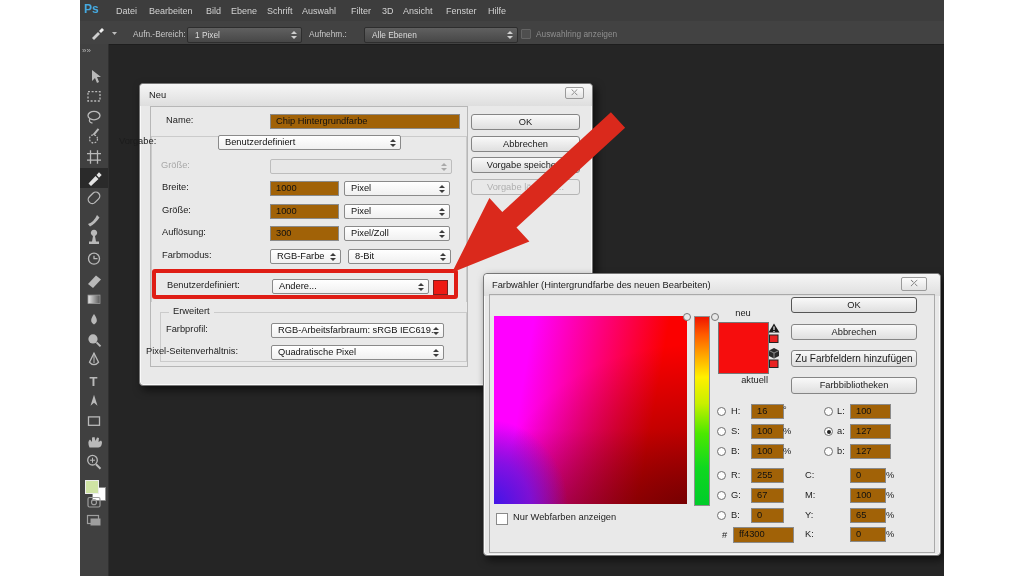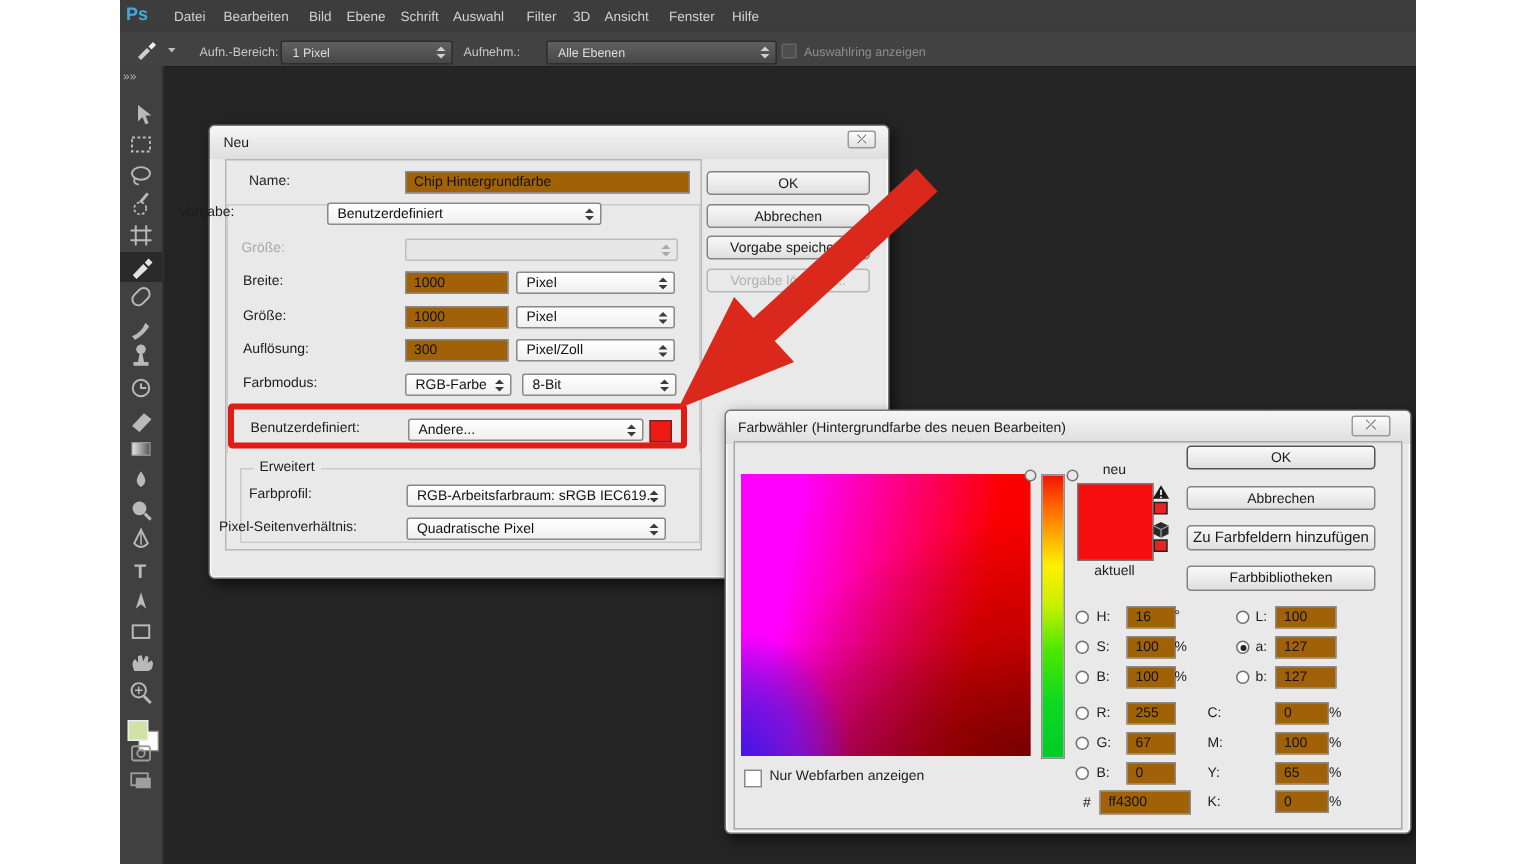--- a/index.html
+++ b/index.html
@@ -202,21 +202,21 @@
 <div class="abs" style="left:489px;top:294px;width:444px;height:257px;border:1px solid #a9a9a9"></div>
 
 <div class="abs" style="left:494px;top:316px;width:193px;height:188px;background:radial-gradient(120px 135px at -2% 102%,#3a16e8 0%,rgba(110,20,230,0.8) 34%,rgba(150,0,255,0) 65%),radial-gradient(290px 240px at 102% 102%,rgba(70,0,0,0.62) 0%,rgba(70,0,0,0) 68%),linear-gradient(to bottom,rgba(0,0,0,0) 60%,rgba(60,0,12,0.3) 100%),linear-gradient(100deg,#ff00ff 18%,#fb0000 78%)"></div>
 
 <div class="abs" style="left:694px;top:316px;width:14px;height:188px;border:1px solid #909090;background:linear-gradient(to bottom,#f01500 0%,#ff5800 9%,#ffa300 20%,#fff000 32%,#c8f000 46%,#4ce800 62%,#10d820 80%,#00cc2a 100%)"></div>
 <div class="abs" style="left:683px;top:313px;width:6px;height:6px;border:1px solid #777;border-radius:50%;background:#e8e8e8"></div>
 <div class="abs" style="left:711px;top:313px;width:6px;height:6px;border:1px solid #777;border-radius:50%;background:#e8e8e8"></div>
 
 <span class="abs" style="left:718px;top:308px;width:50px;text-align:center;font-size:9.3px;color:#1c1c1c">neu</span>
 <div class="abs" style="left:718px;top:322px;width:49px;height:50px;border:1px solid #777;background:#f60d0d"></div>
-<span class="abs" style="left:718px;top:375px;width:50px;text-align:center;font-size:9.3px;color:#1c1c1c">aktuell</span>
+<span class="abs" style="left:718px;top:375px;width:50px;text-align:right;font-size:9.3px;color:#1c1c1c">aktuell</span>
 
 <svg class="abs" style="left:768px;top:323px" width="12" height="46" viewBox="0 0 12 46">
  <path d="M6,0.5 L11.5,9.5 H0.5 Z" fill="#1a1a1a"></path>
     <path d="M6,3.5 V7 M6,8 V9" stroke="#eee" stroke-width="1.2"></path>
  <rect x="1.5" y="12" width="8.5" height="7.5" fill="#e82222" stroke="#222" stroke-width="1"></rect>
  <path d="M6,25 L11,27.5 V33 L6,35.5 L1,33 V27.5 Z" fill="#2a2a2a"></path>
     <path d="M1,27.5 L6,30 L11,27.5 M6,30 V35.5" stroke="#999" stroke-width="0.9" fill="none"></path>
  <rect x="1.5" y="37" width="8.5" height="7.5" fill="#e82222" stroke="#222" stroke-width="1"></rect>
 </svg>
 

